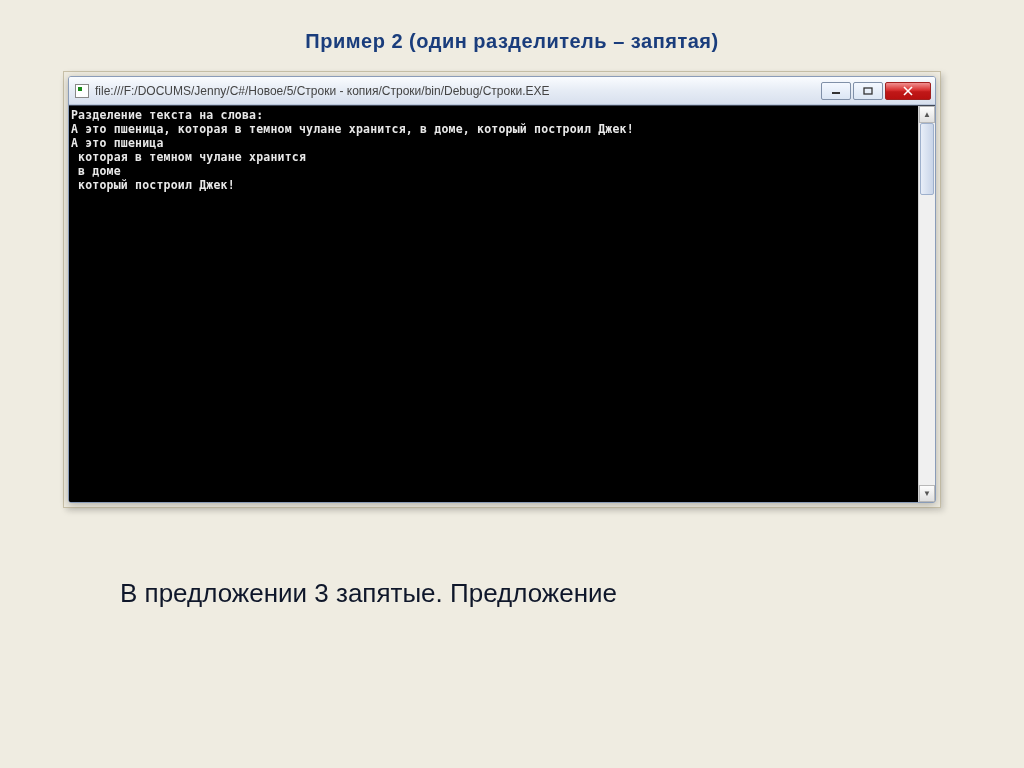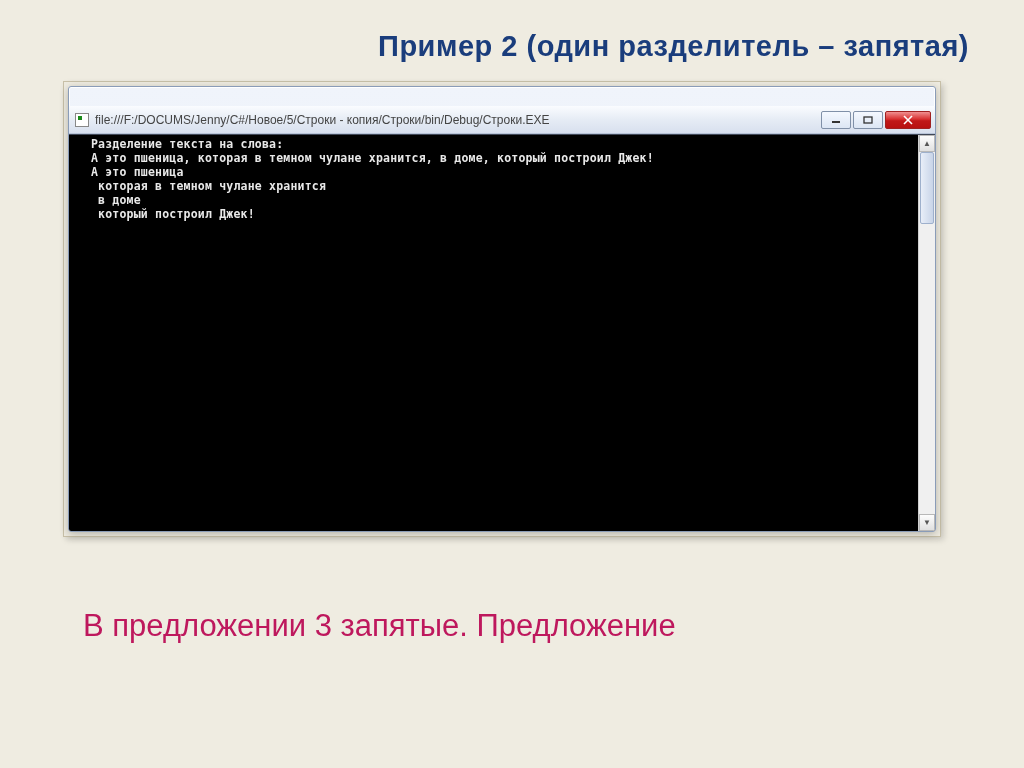--- a/index.html
+++ b/index.html
@@ -4,23 +4,23 @@
 <style>
   * { box-sizing: border-box; margin: 0; padding: 0; }
   html, body { width: 1024px; height: 768px; }
   body {
     background: #efece1;
     font-family: Verdana, Geneva, sans-serif;
     padding: 30px 55px 0 55px;
   }
   .page-title {
     color: #1a3d7c;
-    font-size: 29px;
+    font-size: 20px;
     font-weight: bold;
-    text-align: right;
+    text-align: center;
     margin-bottom: 18px;
     letter-spacing: 0.5px;
   }
   .window-wrap {
     display: inline-block;
     border: 1px solid #c8c0a8;
     padding: 4px;
     background: #efece1;
     box-shadow: 3px 3px 6px rgba(0,0,0,0.15);
     margin-left: 8px;
@@ -35,21 +35,20 @@
   }
   .titlebar {
     height: 28px;
     background: linear-gradient(to bottom, #fafcff 0%, #e6ecf5 50%, #d8e0ee 100%);
     display: flex;
     align-items: center;
     padding: 0 4px 0 6px;
     border-bottom: 1px solid #b8c4d8;
     font-size: 12px;
     color: #444;
-    margin-top: 19px;
   }
   .app-icon {
     width: 14px; height: 14px;
     background: #fff;
     border: 1px solid #888;
     margin-right: 6px;
     position: relative;
     flex-shrink: 0;
   }
   .app-icon::before {
@@ -77,21 +76,20 @@
   .win-btn.close {
     width: 46px;
     background: linear-gradient(to bottom, #f09090 0%, #d83030 45%, #c01818 55%, #b81010 100%);
     border-color: #a02020;
   }
   .win-btn svg { display: block; }
   .client-area {
     display: flex;
     background: #000;
     border-top: 1px solid #404858;
-    padding-left: 20px;
   }
   .console {
     flex: 1;
     height: 396px;
     background: #000;
     color: #e8e8e8;
     font-family: "Lucida Console", "Consolas", monospace;
     font-size: 11.5px;
     line-height: 14px;
     padding: 2px 0 0 2px;
@@ -116,23 +114,23 @@
   .sb-track { flex: 1; background: #f0f0f0; position: relative; }
   .sb-thumb {
     position: absolute; top: 0; left: 1px; right: 1px;
     height: 72px;
     background: linear-gradient(to right, #e8eef8, #c8d4e8);
     border: 1px solid #9eb0cc;
     border-radius: 2px;
   }
   .caption {
     margin-top: 68px;
-    margin-left: 28px;
-    font-size: 31px;
-    color: #be185d;
+    margin-left: 65px;
+    font-size: 26px;
+    color: #0f172a;
     line-height: 1.35;
     font-family: Verdana, Geneva, sans-serif;
   }
 </style>
 </head>
 <body>
 
 
 
 <div class="page-title">Пример 2 (один разделитель – запятая)</div>

